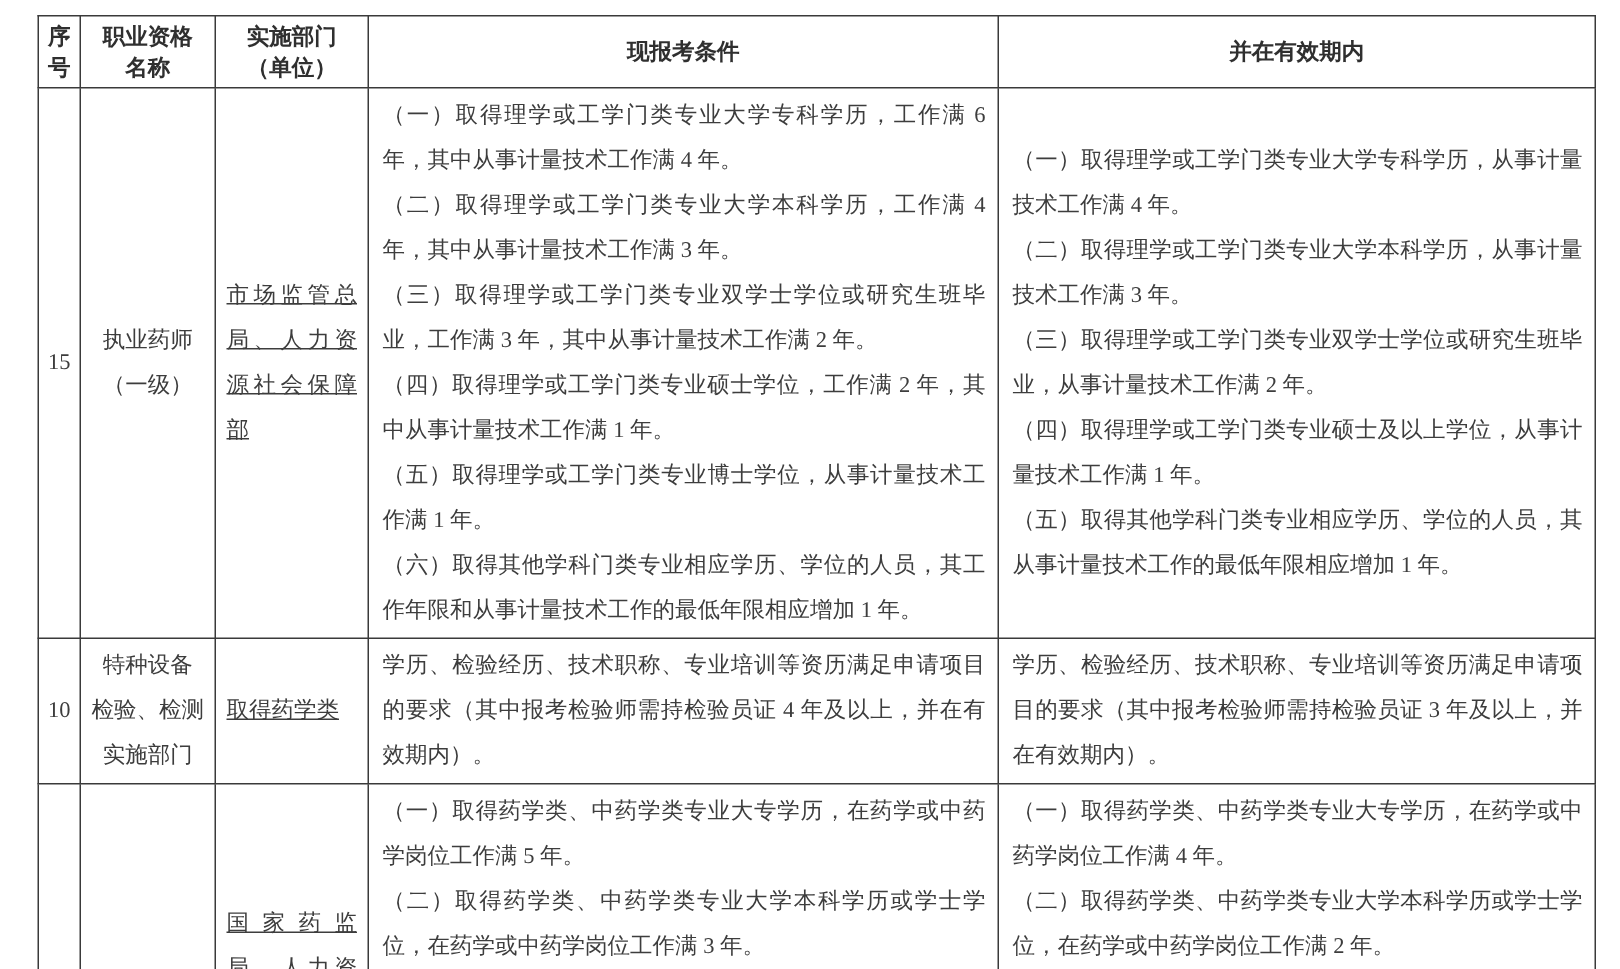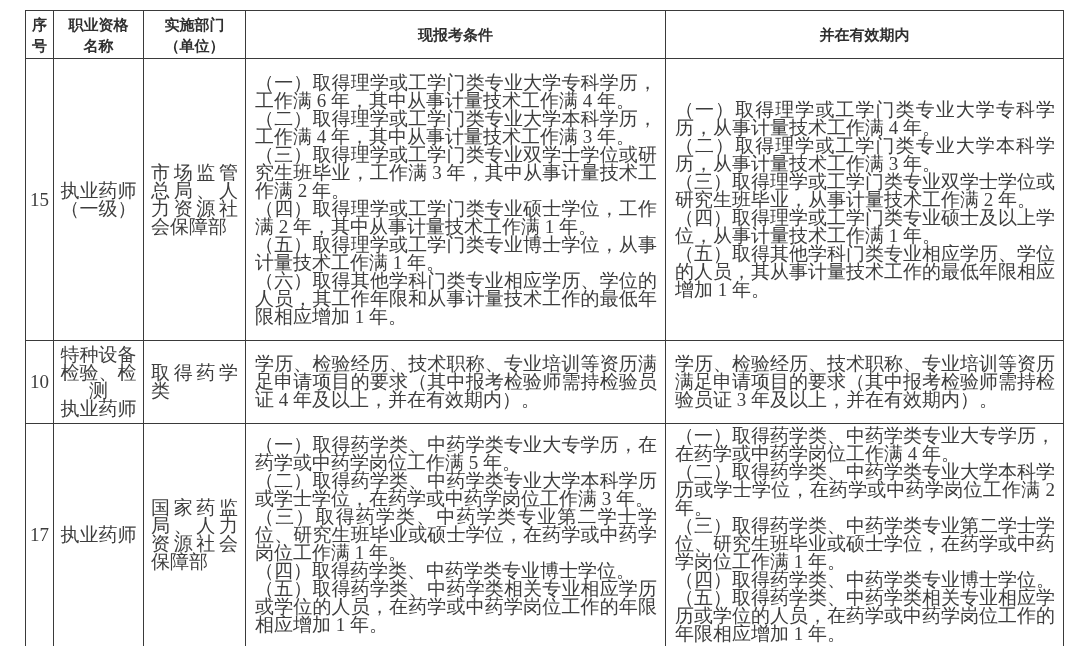--- a/index.html
+++ b/index.html
@@ -39,33 +39,34 @@
   th{
     font-family:"Liberation Sans","DejaVu Sans",sans-serif;
     font-weight:bold;
     font-size:15px;
     line-height:21px;
     text-align:center;
     white-space:pre-line;
     color:#2f2f2f;
   }
   td{
-    font-size:19px;
-    line-height:18px;
+    font-size:15px;
+    line-height:30px;
   }
   td.cell-center{
     text-align:center;
     white-space:pre-line;
     padding:2px 3px;
   }
   td.cell-dept{
     text-align:justify;
     text-justify:inter-ideograph;
     white-space:pre-line;
     padding:2px 7px;
+    text-decoration:underline;
   }
   td.cell-cond{
     text-align:justify;
     text-justify:inter-ideograph;
     white-space:pre-line;
     padding:3px 8px 3px 9px;
   }
 </style>
 </head>
 <body>
@@ -106,21 +107,21 @@
         <td class="cell-cond">（一）取得理学或工学门类专业大学专科学历，从事计量技术工作满 4 年。
 （二）取得理学或工学门类专业大学本科学历，从事计量技术工作满 3 年。
 （三）取得理学或工学门类专业双学士学位或研究生班毕业，从事计量技术工作满 2 年。
 （四）取得理学或工学门类专业硕士及以上学位，从事计量技术工作满 1 年。
 （五）取得其他学科门类专业相应学历、学位的人员，其从事计量技术工作的最低年限相应增加 1 年。</td>
       </tr>
       <tr class="row-h-short">
         <td class="cell-center">10</td>
         <td class="cell-center">特种设备
 检验、检测
-执业药师</td>
+实施部门</td>
         <td class="cell-dept">取得药学类</td>
         <td class="cell-cond">学历、检验经历、技术职称、专业培训等资历满足申请项目的要求（其中报考检验师需持检验员证 4 年及以上，并在有效期内）。</td>
         <td class="cell-cond">学历、检验经历、技术职称、专业培训等资历满足申请项目的要求（其中报考检验师需持检验员证 3 年及以上，并在有效期内）。</td>
       </tr>
       <tr class="row-h-mid">
         <td class="cell-center">17</td>
         <td class="cell-center">执业药师</td>
         <td class="cell-dept">国家药监局、人力资源社会保障部</td>
         <td class="cell-cond">（一）取得药学类、中药学类专业大专学历，在药学或中药学岗位工作满 5 年。
 （二）取得药学类、中药学类专业大学本科学历或学士学位，在药学或中药学岗位工作满 3 年。

